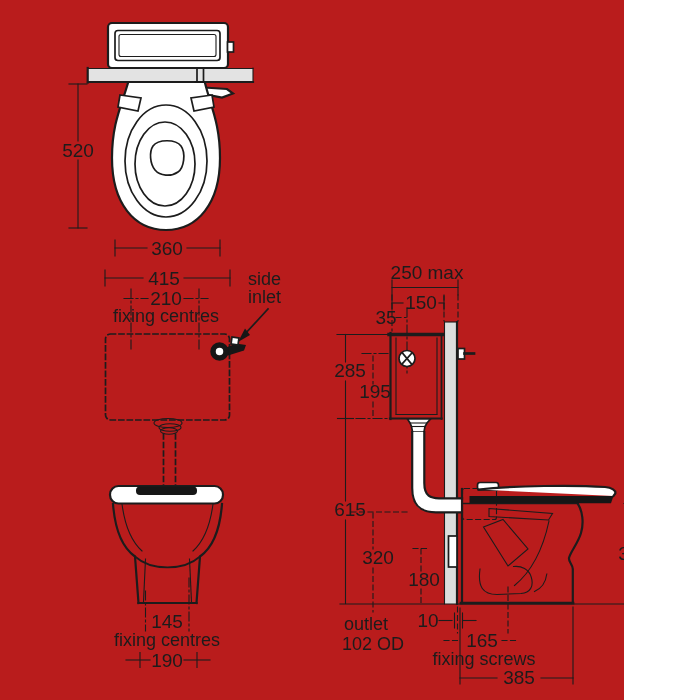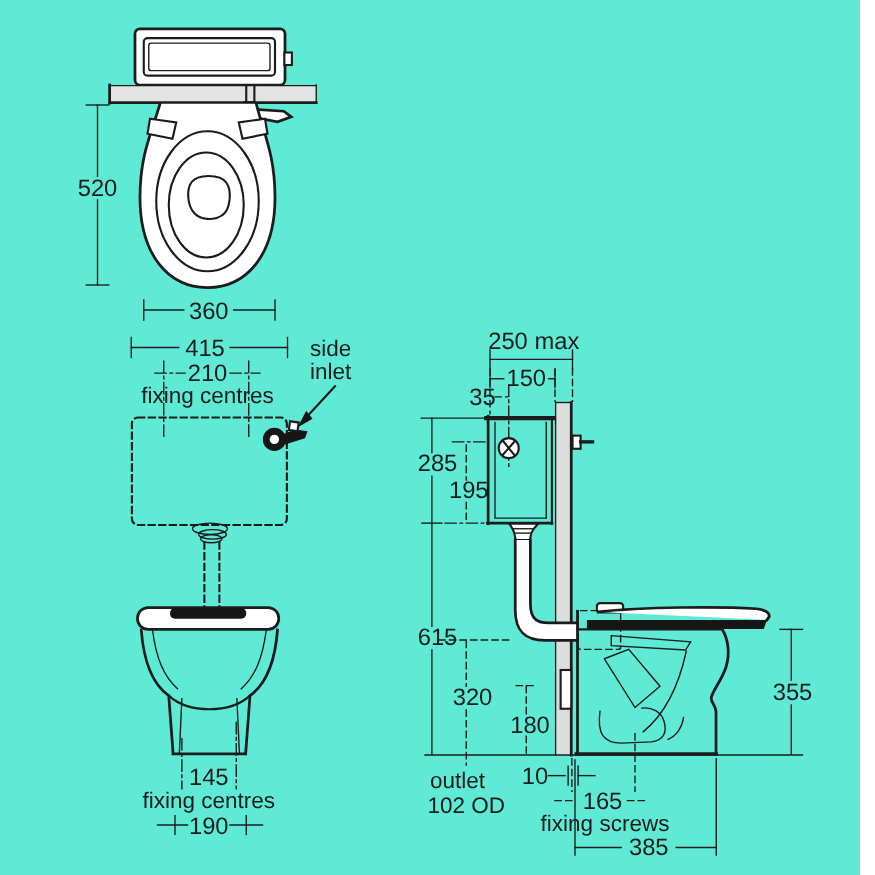--- a/index.html
+++ b/index.html
@@ -1,16 +1,16 @@
 <!DOCTYPE html>
 <html><head>
 <meta charset="utf-8">
 <style>
   html,body{margin:0;padding:0;background:#ffffff;}
-  .page{width:688px;height:700px;background:#5eead4;position:relative;overflow:hidden;}
+  .page{width:624px;height:700px;background:#b91c1c;position:relative;overflow:hidden;}
   svg{display:block;}
   .s1{stroke:#1c1c1c;stroke-width:1.1;fill:none;stroke-linecap:square;}
   .s15{stroke:#1c1c1c;stroke-width:1.7;fill:none;stroke-linecap:square;}
   .s2{stroke:#1c1c1c;stroke-width:2.2;fill:none;stroke-linecap:square;}
   .s25{stroke:#1c1c1c;stroke-width:2.7;fill:none;stroke-linecap:square;}
   .s3{stroke:#1c1c1c;stroke-width:3.4;fill:none;stroke-linecap:square;}
   .dash{stroke-dasharray:5 3.5;}
   .dd{stroke-dasharray:9 3 2 3;}
   .fw{fill:#ffffff;}
   .fdark{fill:#161616;stroke:none;}

